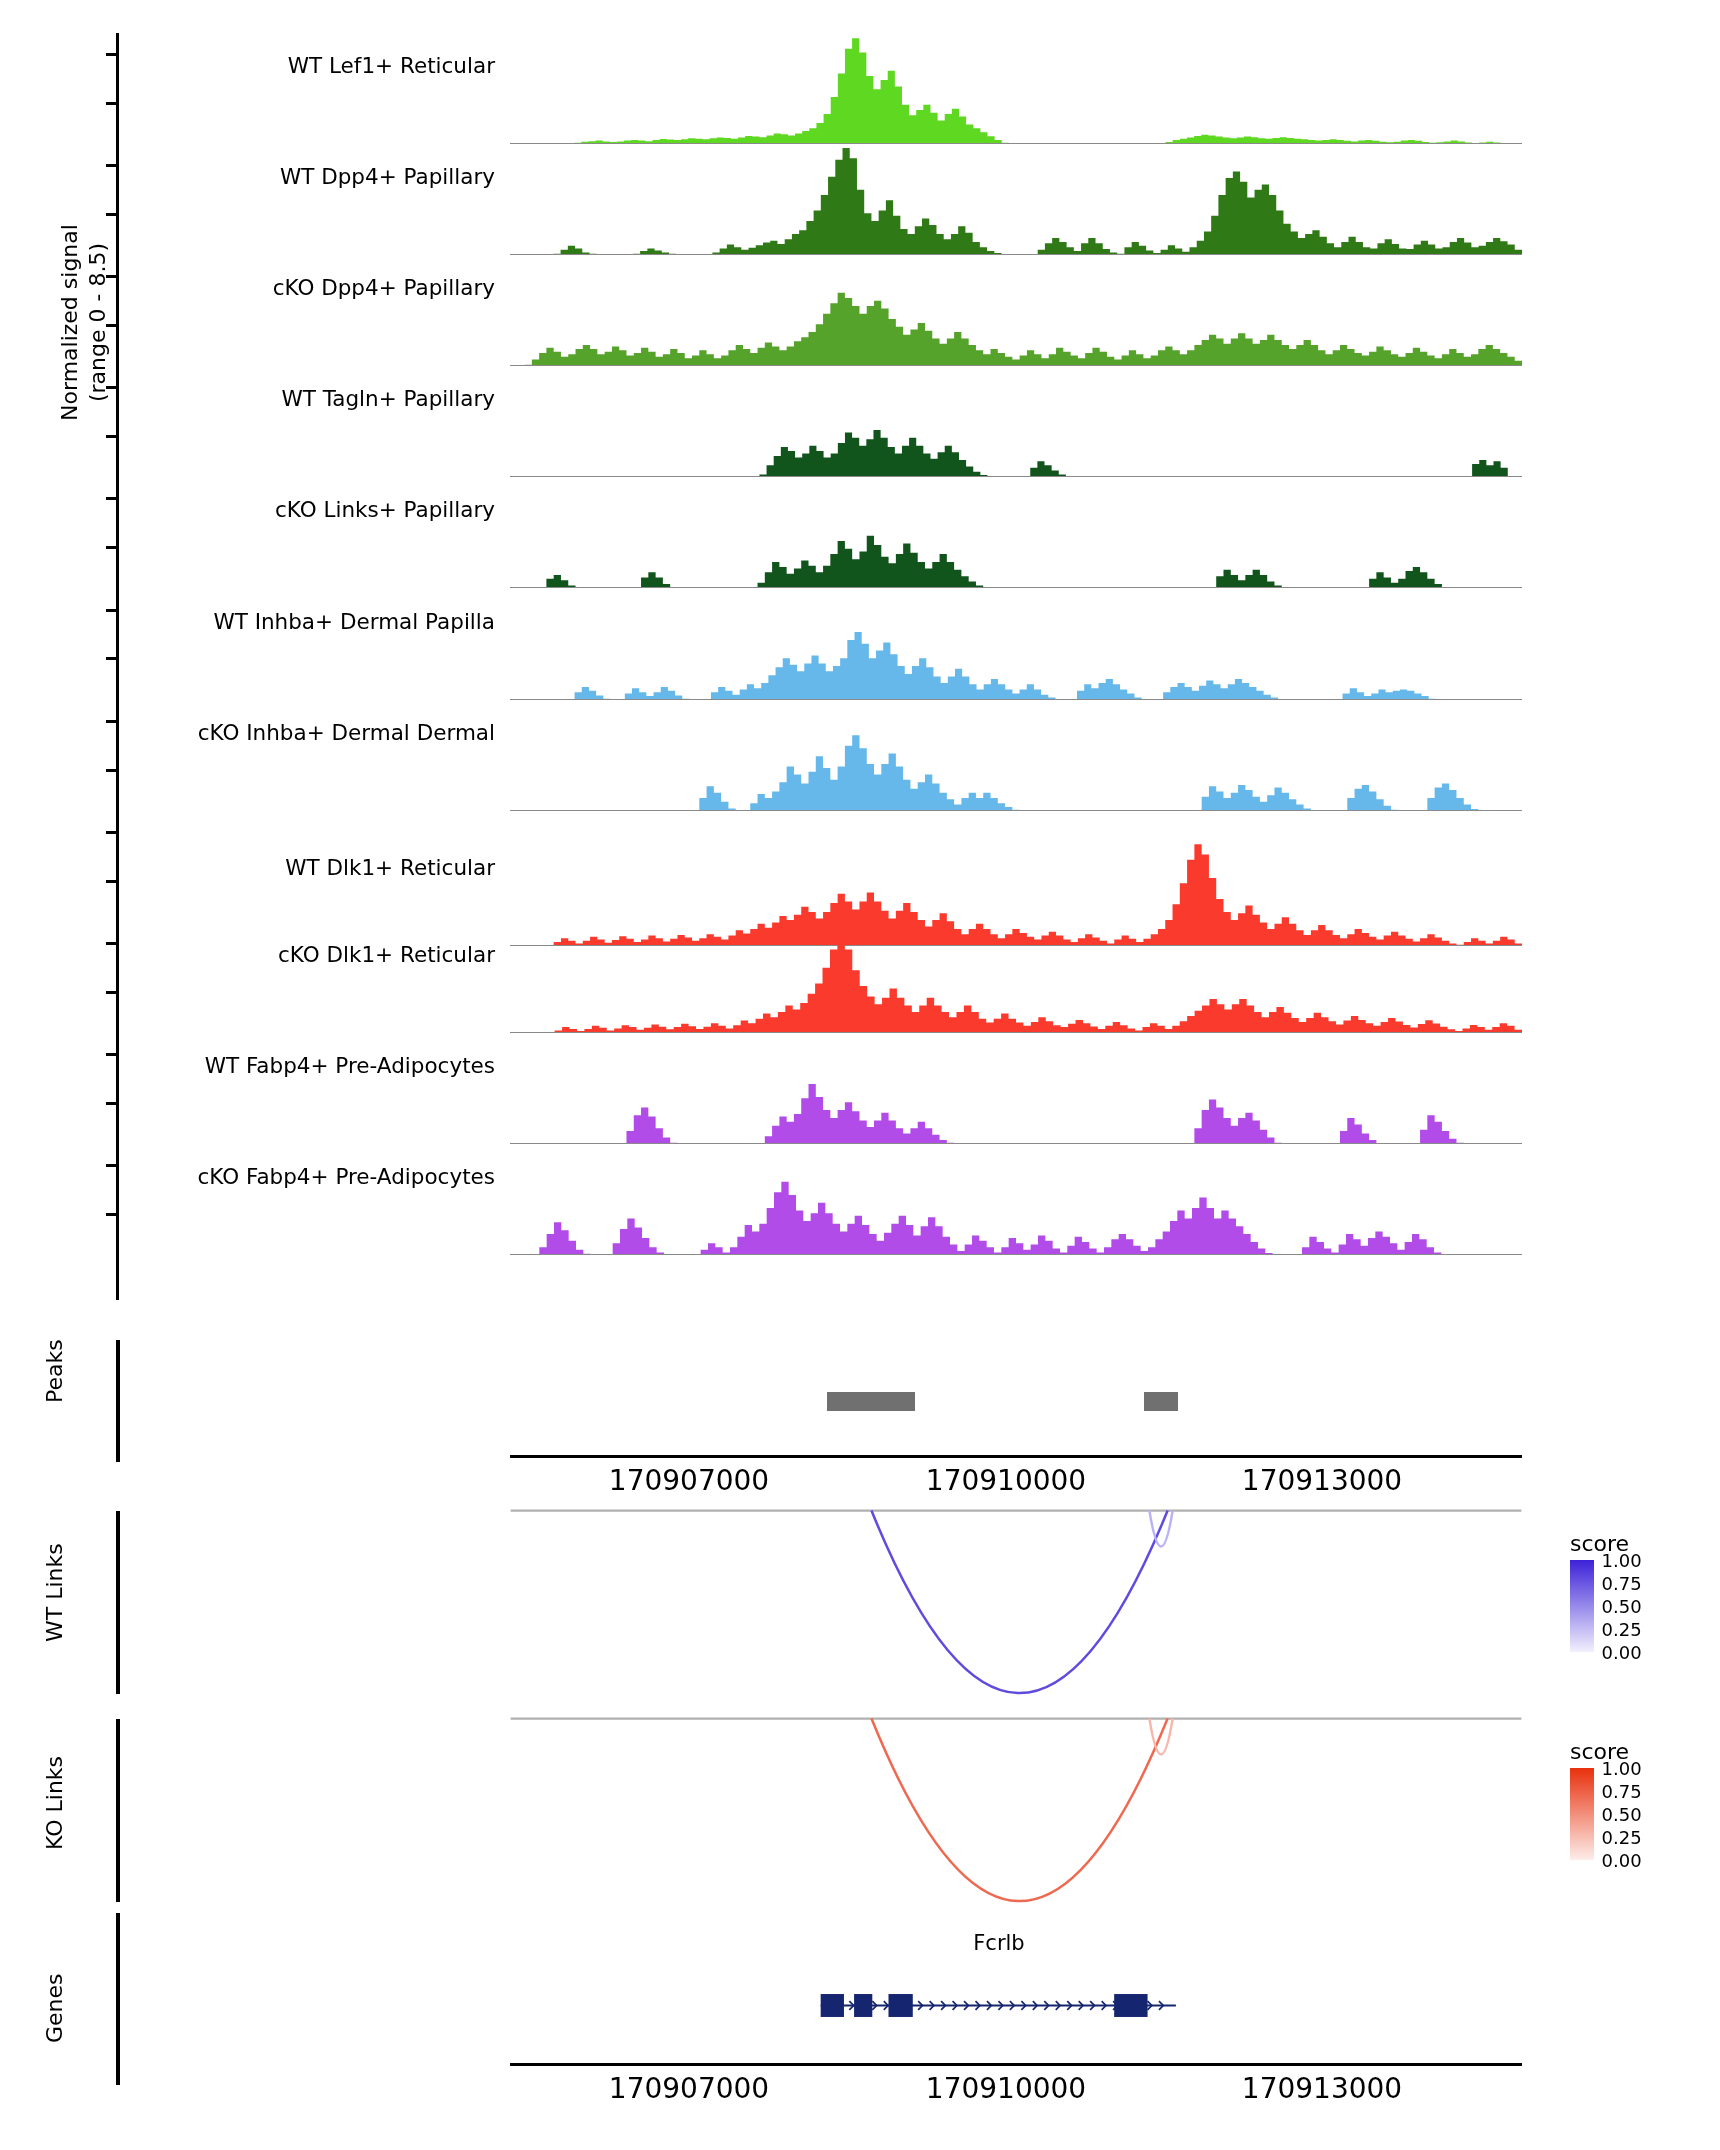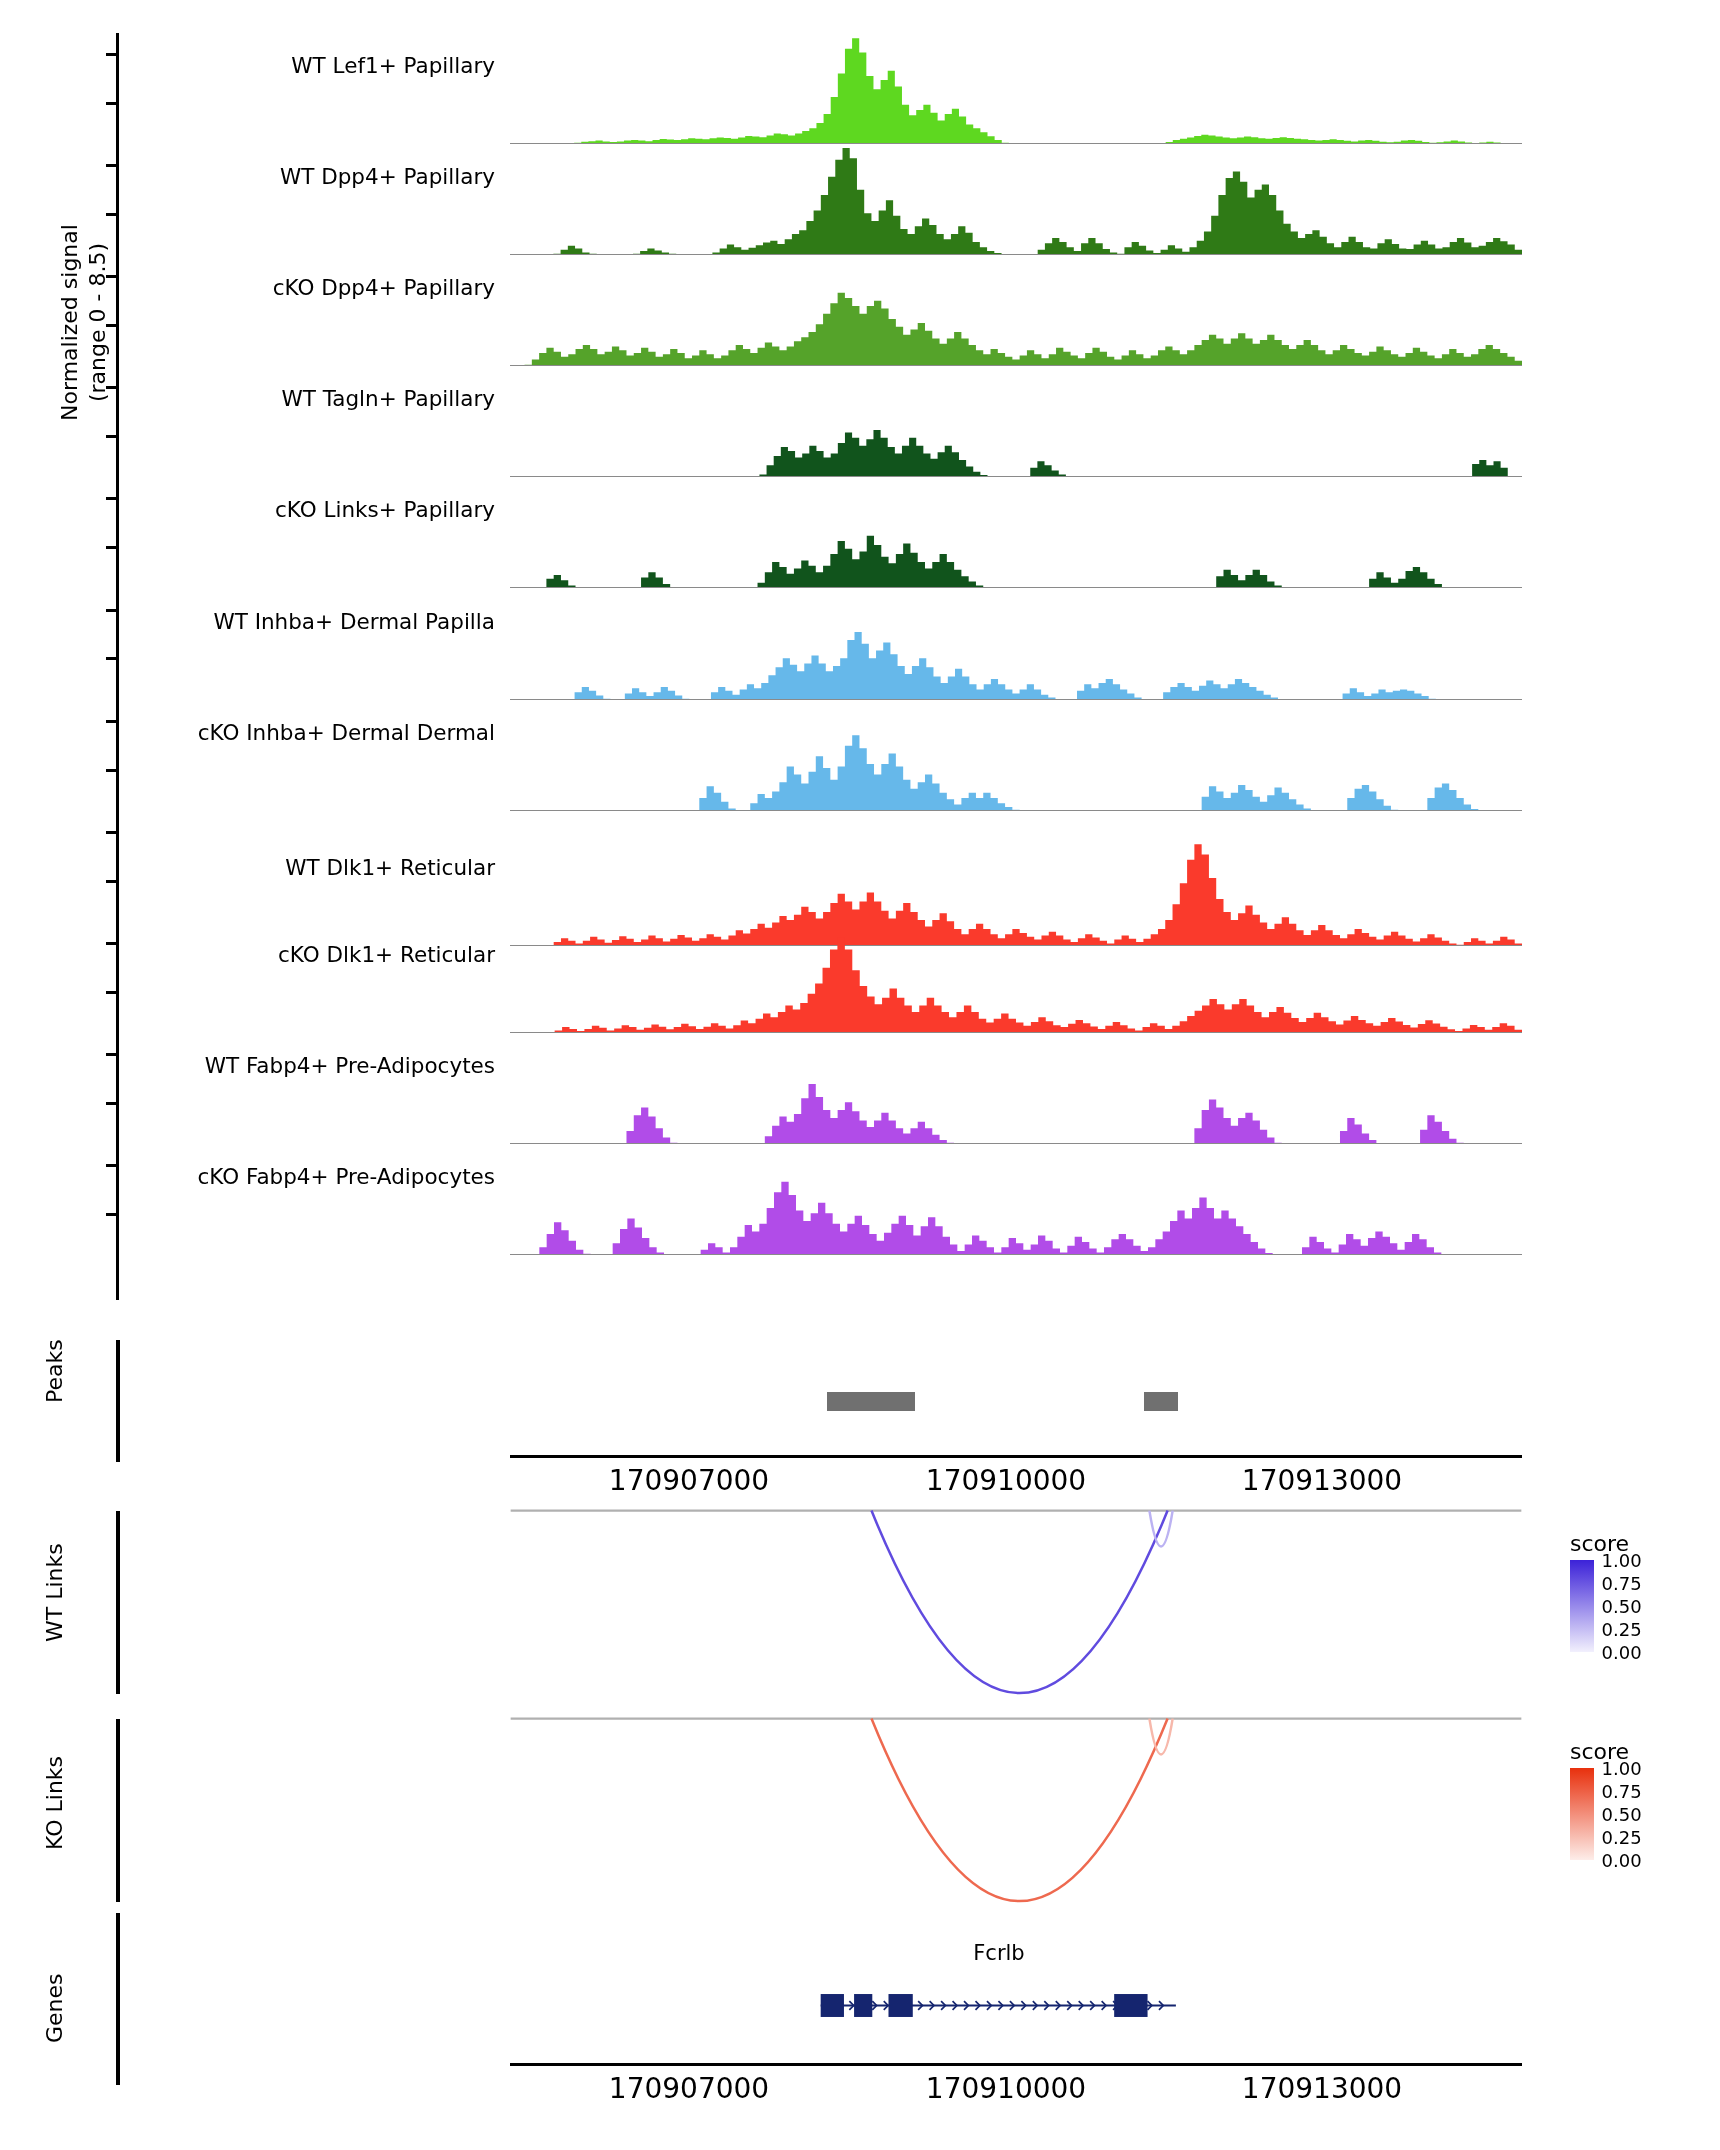--- a/index.html
+++ b/index.html
@@ -279,21 +279,21 @@
         <div class="y-tick" style="top: 880px;"></div>
         <div class="y-tick" style="top: 942px;"></div>
         <div class="y-tick" style="top: 991px;"></div>
         <div class="y-tick" style="top: 1053px;"></div>
         <div class="y-tick" style="top: 1102px;"></div>
         <div class="y-tick" style="top: 1164px;"></div>
         <div class="y-tick" style="top: 1213px;"></div>
       </div>
     <div id="coverage-tracks">
         <div class="track" style="top: 33px;">
-          <div class="track-label">WT Lef1+ Papillary</div>
+          <div class="track-label">WT Lef1+ Reticular</div>
           <svg class="track-plot" width="1012" height="110" viewBox="0 0 1412 153" preserveAspectRatio="none">
             <path d="M 0 153 L 0.00 153.00 L 9.94 153.00 L 9.94 153.00 L 19.89 153.00 L 19.89 153.00 L 29.83 153.00 L 29.83 153.00 L 39.77 153.00 L 39.77 153.00 L 49.72 153.00 L 49.72 153.00 L 59.66 153.00 L 59.66 153.00 L 69.61 153.00 L 69.61 153.00 L 79.55 153.00 L 79.55 152.10 L 89.49 152.10 L 89.49 151.20 L 99.44 151.20 L 99.44 149.76 L 109.38 149.76 L 109.38 149.04 L 119.32 149.04 L 119.32 148.32 L 129.27 148.32 L 129.27 149.40 L 139.21 149.40 L 139.21 150.12 L 149.15 150.12 L 149.15 149.40 L 159.10 149.40 L 159.10 148.32 L 169.04 148.32 L 169.04 147.60 L 178.99 147.60 L 178.99 148.32 L 188.93 148.32 L 188.93 149.04 L 198.87 149.04 L 198.87 147.60 L 208.82 147.60 L 208.82 146.16 L 218.76 146.16 L 218.76 146.88 L 228.70 146.88 L 228.70 147.60 L 238.65 147.60 L 238.65 146.52 L 248.59 146.52 L 248.59 145.08 L 258.54 145.08 L 258.54 145.80 L 268.48 145.80 L 268.48 146.52 L 278.42 146.52 L 278.42 145.08 L 288.37 145.08 L 288.37 144.00 L 298.31 144.00 L 298.31 144.72 L 308.25 144.72 L 308.25 145.80 L 318.20 145.80 L 318.20 144.00 L 328.14 144.00 L 328.14 141.84 L 338.08 141.84 L 338.08 142.56 L 348.03 142.56 L 348.03 143.64 L 357.97 143.64 L 357.97 141.12 L 367.92 141.12 L 367.92 138.60 L 377.86 138.60 L 377.86 139.68 L 387.80 139.68 L 387.80 141.12 L 397.75 141.12 L 397.75 138.60 L 407.69 138.60 L 407.69 135.00 L 417.63 135.00 L 417.63 131.40 L 427.58 131.40 L 427.58 124.20 L 437.52 124.20 L 437.52 111.60 L 447.46 111.60 L 447.46 88.20 L 457.41 88.20 L 457.41 55.80 L 467.35 55.80 L 467.35 21.60 L 477.30 21.60 L 477.30 7.20 L 487.24 7.20 L 487.24 27.00 L 497.18 27.00 L 497.18 59.40 L 507.13 59.40 L 507.13 77.40 L 517.07 77.40 L 517.07 64.80 L 527.01 64.80 L 527.01 52.20 L 536.96 52.20 L 536.96 73.80 L 546.90 73.80 L 546.90 99.00 L 556.85 99.00 L 556.85 113.40 L 566.79 113.40 L 566.79 106.20 L 576.73 106.20 L 576.73 99.00 L 586.68 99.00 L 586.68 109.80 L 596.62 109.80 L 596.62 120.60 L 606.56 120.60 L 606.56 111.60 L 616.51 111.60 L 616.51 104.40 L 626.45 104.40 L 626.45 115.20 L 636.39 115.20 L 636.39 126.00 L 646.34 126.00 L 646.34 131.40 L 656.28 131.40 L 656.28 136.80 L 666.23 136.80 L 666.23 142.20 L 676.17 142.20 L 676.17 147.60 L 686.11 147.60 L 686.11 151.20 L 696.06 151.20 L 696.06 152.28 L 706.00 152.28 L 706.00 152.64 L 715.94 152.64 L 715.94 153.00 L 725.89 153.00 L 725.89 153.00 L 735.83 153.00 L 735.83 153.00 L 745.77 153.00 L 745.77 153.00 L 755.72 153.00 L 755.72 153.00 L 765.66 153.00 L 765.66 153.00 L 775.61 153.00 L 775.61 153.00 L 785.55 153.00 L 785.55 153.00 L 795.49 153.00 L 795.49 153.00 L 805.44 153.00 L 805.44 153.00 L 815.38 153.00 L 815.38 153.00 L 825.32 153.00 L 825.32 153.00 L 835.27 153.00 L 835.27 153.00 L 845.21 153.00 L 845.21 153.00 L 855.15 153.00 L 855.15 153.00 L 865.10 153.00 L 865.10 153.00 L 875.04 153.00 L 875.04 153.00 L 884.99 153.00 L 884.99 153.00 L 894.93 153.00 L 894.93 153.00 L 904.87 153.00 L 904.87 152.10 L 914.82 152.10 L 914.82 150.12 L 924.76 150.12 L 924.76 147.60 L 934.70 147.60 L 934.70 145.80 L 944.65 145.80 L 944.65 144.00 L 954.59 144.00 L 954.59 141.84 L 964.54 141.84 L 964.54 140.40 L 974.48 140.40 L 974.48 141.12 L 984.42 141.12 L 984.42 142.56 L 994.37 142.56 L 994.37 144.00 L 1004.31 144.00 L 1004.31 145.08 L 1014.25 145.08 L 1014.25 144.00 L 1024.20 144.00 L 1024.20 142.56 L 1034.14 142.56 L 1034.14 143.64 L 1044.08 143.64 L 1044.08 145.08 L 1054.03 145.08 L 1054.03 145.80 L 1063.97 145.80 L 1063.97 144.72 L 1073.92 144.72 L 1073.92 143.64 L 1083.86 143.64 L 1083.86 144.72 L 1093.80 144.72 L 1093.80 145.80 L 1103.75 145.80 L 1103.75 146.52 L 1113.69 146.52 L 1113.69 147.60 L 1123.63 147.60 L 1123.63 148.32 L 1133.58 148.32 L 1133.58 147.60 L 1143.52 147.60 L 1143.52 146.52 L 1153.46 146.52 L 1153.46 147.60 L 1163.41 147.60 L 1163.41 148.68 L 1173.35 148.68 L 1173.35 149.40 L 1183.30 149.40 L 1183.30 148.32 L 1193.24 148.32 L 1193.24 147.60 L 1203.18 147.60 L 1203.18 148.68 L 1213.13 148.68 L 1213.13 149.76 L 1223.07 149.76 L 1223.07 150.48 L 1233.01 150.48 L 1233.01 149.76 L 1242.96 149.76 L 1242.96 148.32 L 1252.90 148.32 L 1252.90 147.60 L 1262.85 147.60 L 1262.85 148.68 L 1272.79 148.68 L 1272.79 150.12 L 1282.73 150.12 L 1282.73 151.20 L 1292.68 151.20 L 1292.68 150.48 L 1302.62 150.48 L 1302.62 149.40 L 1312.56 149.40 L 1312.56 148.32 L 1322.51 148.32 L 1322.51 149.40 L 1332.45 149.40 L 1332.45 150.84 L 1342.39 150.84 L 1342.39 151.56 L 1352.34 151.56 L 1352.34 150.84 L 1362.28 150.84 L 1362.28 149.76 L 1372.23 149.76 L 1372.23 150.84 L 1382.17 150.84 L 1382.17 151.92 L 1392.11 151.92 L 1392.11 152.64 L 1402.06 152.64 L 1402.06 153.00 L 1412.00 153.00 L 1412 153 Z" fill="#5ED820" stroke="none"></path>
           </svg>
           <div class="track-baseline" style="top: 110px;"></div>
         </div>
         <div class="track" style="top: 144px;">
           <div class="track-label">WT Dpp4+ Papillary</div>
           <svg class="track-plot" width="1012" height="110" viewBox="0 0 1412 153" preserveAspectRatio="none">
             <path d="M 0 153 L 0.00 153.00 L 10.09 153.00 L 10.09 153.00 L 20.17 153.00 L 20.17 153.00 L 30.26 153.00 L 30.26 153.00 L 40.34 153.00 L 40.34 153.00 L 50.43 153.00 L 50.43 153.00 L 60.51 153.00 L 60.51 151.20 L 70.60 151.20 L 70.60 145.80 L 80.69 145.80 L 80.69 140.40 L 90.77 140.40 L 90.77 144.00 L 100.86 144.00 L 100.86 149.40 L 110.94 149.40 L 110.94 151.20 L 121.03 151.20 L 121.03 152.10 L 131.11 152.10 L 131.11 153.00 L 141.20 153.00 L 141.20 153.00 L 151.29 153.00 L 151.29 153.00 L 161.37 153.00 L 161.37 153.00 L 171.46 153.00 L 171.46 151.20 L 181.54 151.20 L 181.54 147.60 L 191.63 147.60 L 191.63 144.00 L 201.71 144.00 L 201.71 146.70 L 211.80 146.70 L 211.80 149.40 L 221.89 149.40 L 221.89 151.20 L 231.97 151.20 L 231.97 153.00 L 242.06 153.00 L 242.06 153.00 L 252.14 153.00 L 252.14 153.00 L 262.23 153.00 L 262.23 153.00 L 272.31 153.00 L 272.31 153.00 L 282.40 153.00 L 282.40 149.40 L 292.49 149.40 L 292.49 144.00 L 302.57 144.00 L 302.57 138.60 L 312.66 138.60 L 312.66 142.20 L 322.74 142.20 L 322.74 145.80 L 332.83 145.80 L 332.83 143.10 L 342.91 143.10 L 342.91 139.50 L 353.00 139.50 L 353.00 135.90 L 363.09 135.90 L 363.09 133.20 L 373.17 133.20 L 373.17 137.70 L 383.26 137.70 L 383.26 131.40 L 393.34 131.40 L 393.34 124.20 L 403.43 124.20 L 403.43 118.80 L 413.51 118.80 L 413.51 106.20 L 423.60 106.20 L 423.60 91.80 L 433.69 91.80 L 433.69 70.20 L 443.77 70.20 L 443.77 45.00 L 453.86 45.00 L 453.86 21.60 L 463.94 21.60 L 463.94 5.40 L 474.03 5.40 L 474.03 19.80 L 484.11 19.80 L 484.11 63.00 L 494.20 63.00 L 494.20 95.40 L 504.29 95.40 L 504.29 106.20 L 514.37 106.20 L 514.37 91.80 L 524.46 91.80 L 524.46 77.40 L 534.54 77.40 L 534.54 99.00 L 544.63 99.00 L 544.63 117.00 L 554.71 117.00 L 554.71 124.20 L 564.80 124.20 L 564.80 113.40 L 574.89 113.40 L 574.89 102.60 L 584.97 102.60 L 584.97 111.60 L 595.06 111.60 L 595.06 124.20 L 605.14 124.20 L 605.14 131.40 L 615.23 131.40 L 615.23 124.20 L 625.31 124.20 L 625.31 113.40 L 635.40 113.40 L 635.40 122.40 L 645.49 122.40 L 645.49 135.00 L 655.57 135.00 L 655.57 142.20 L 665.66 142.20 L 665.66 147.60 L 675.74 147.60 L 675.74 150.30 L 685.83 150.30 L 685.83 152.10 L 695.91 152.10 L 695.91 153.00 L 706.00 153.00 L 706.00 153.00 L 716.09 153.00 L 716.09 153.00 L 726.17 153.00 L 726.17 153.00 L 736.26 153.00 L 736.26 145.80 L 746.34 145.80 L 746.34 136.80 L 756.43 136.80 L 756.43 129.60 L 766.51 129.60 L 766.51 135.00 L 776.60 135.00 L 776.60 142.20 L 786.69 142.20 L 786.69 147.60 L 796.77 147.60 L 796.77 136.80 L 806.86 136.80 L 806.86 129.60 L 816.94 129.60 L 816.94 136.80 L 827.03 136.80 L 827.03 144.90 L 837.11 144.90 L 837.11 149.40 L 847.20 149.40 L 847.20 151.20 L 857.29 151.20 L 857.29 142.20 L 867.37 142.20 L 867.37 135.00 L 877.46 135.00 L 877.46 140.40 L 887.54 140.40 L 887.54 146.70 L 897.63 146.70 L 897.63 150.30 L 907.71 150.30 L 907.71 145.80 L 917.80 145.80 L 917.80 139.50 L 927.89 139.50 L 927.89 144.00 L 937.97 144.00 L 937.97 148.50 L 948.06 148.50 L 948.06 142.20 L 958.14 142.20 L 958.14 133.20 L 968.23 133.20 L 968.23 120.60 L 978.31 120.60 L 978.31 99.00 L 988.40 99.00 L 988.40 70.20 L 998.49 70.20 L 998.49 46.80 L 1008.57 46.80 L 1008.57 37.80 L 1018.66 37.80 L 1018.66 52.20 L 1028.74 52.20 L 1028.74 73.80 L 1038.83 73.80 L 1038.83 63.00 L 1048.91 63.00 L 1048.91 55.80 L 1059.00 55.80 L 1059.00 70.20 L 1069.09 70.20 L 1069.09 91.80 L 1079.17 91.80 L 1079.17 109.80 L 1089.26 109.80 L 1089.26 120.60 L 1099.34 120.60 L 1099.34 129.60 L 1109.43 129.60 L 1109.43 124.20 L 1119.51 124.20 L 1119.51 118.80 L 1129.60 118.80 L 1129.60 127.80 L 1139.69 127.80 L 1139.69 136.80 L 1149.77 136.80 L 1149.77 142.20 L 1159.86 142.20 L 1159.86 135.00 L 1169.94 135.00 L 1169.94 127.80 L 1180.03 127.80 L 1180.03 135.00 L 1190.11 135.00 L 1190.11 142.20 L 1200.20 142.20 L 1200.20 144.00 L 1210.29 144.00 L 1210.29 136.80 L 1220.37 136.80 L 1220.37 131.40 L 1230.46 131.40 L 1230.46 137.70 L 1240.54 137.70 L 1240.54 144.00 L 1250.63 144.00 L 1250.63 144.90 L 1260.71 144.90 L 1260.71 138.60 L 1270.80 138.60 L 1270.80 133.20 L 1280.89 133.20 L 1280.89 138.60 L 1290.97 138.60 L 1290.97 144.00 L 1301.06 144.00 L 1301.06 142.20 L 1311.14 142.20 L 1311.14 135.00 L 1321.23 135.00 L 1321.23 129.60 L 1331.31 129.60 L 1331.31 135.90 L 1341.40 135.90 L 1341.40 142.20 L 1351.49 142.20 L 1351.49 140.40 L 1361.57 140.40 L 1361.57 135.00 L 1371.66 135.00 L 1371.66 129.60 L 1381.74 129.60 L 1381.74 134.10 L 1391.83 134.10 L 1391.83 138.60 L 1401.91 138.60 L 1401.91 145.80 L 1412.00 145.80 L 1412 153 Z" fill="#2F7A16" stroke="none"></path>
           </svg>
@@ -422,21 +422,21 @@
             <div class="legend-tick" style="top: 69px;">0.25</div>
             <div class="legend-tick" style="top: 92px;">0.00</div>
           </div>
       </div>
     </div>
   </div>
 
   <div id="genes-section" style="top:1907px;">
     <div id="genes-axis-bar"></div>
     <div id="genes-label" style="top:136px;">Genes</div>
-    <div id="gene-name" style="top: 34px; left: 999px;">Fcrlb</div>
+    <div id="gene-name" style="top: 24px; left: 999px;">Fcrlb</div>
     <div id="genes-plot" style="top:66px;"><svg width="1012" height="65" viewBox="0 0 1412 90">
           <line x1="433.484" y1="45" x2="929.096" y2="45" stroke="#15256F" stroke-width="3"></line>
           <path d="M 441.484 39 L 447.484 45 L 441.484 51" fill="none" stroke="#15256F" stroke-width="2.4"></path>
           <path d="M 457.484 39 L 463.484 45 L 457.484 51" fill="none" stroke="#15256F" stroke-width="2.4"></path>
           <path d="M 473.484 39 L 479.484 45 L 473.484 51" fill="none" stroke="#15256F" stroke-width="2.4"></path>
           <path d="M 489.484 39 L 495.484 45 L 489.484 51" fill="none" stroke="#15256F" stroke-width="2.4"></path>
           <path d="M 505.484 39 L 511.484 45 L 505.484 51" fill="none" stroke="#15256F" stroke-width="2.4"></path>
           <path d="M 521.4839999999999 39 L 527.4839999999999 45 L 521.4839999999999 51" fill="none" stroke="#15256F" stroke-width="2.4"></path>
           <path d="M 537.4839999999999 39 L 543.4839999999999 45 L 537.4839999999999 51" fill="none" stroke="#15256F" stroke-width="2.4"></path>
           <path d="M 553.4839999999999 39 L 559.4839999999999 45 L 553.4839999999999 51" fill="none" stroke="#15256F" stroke-width="2.4"></path>

